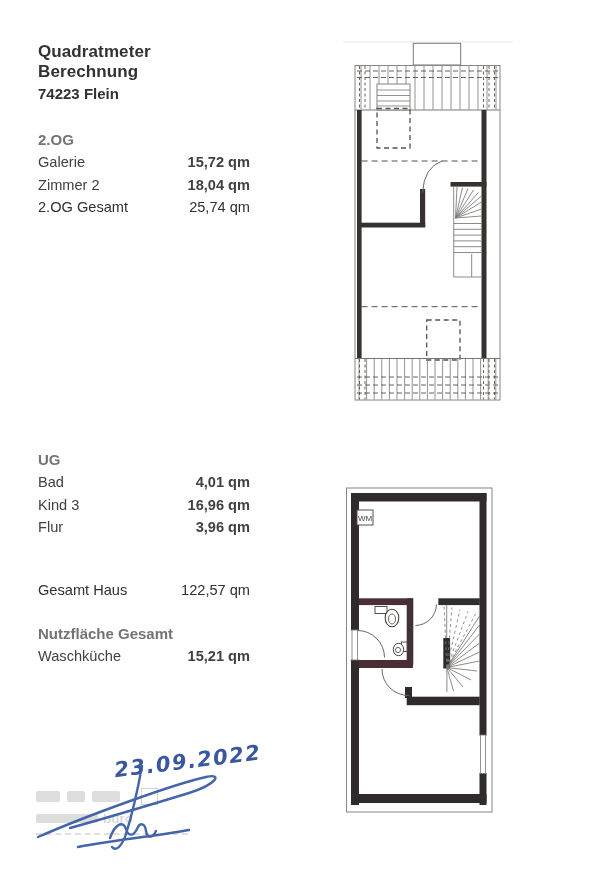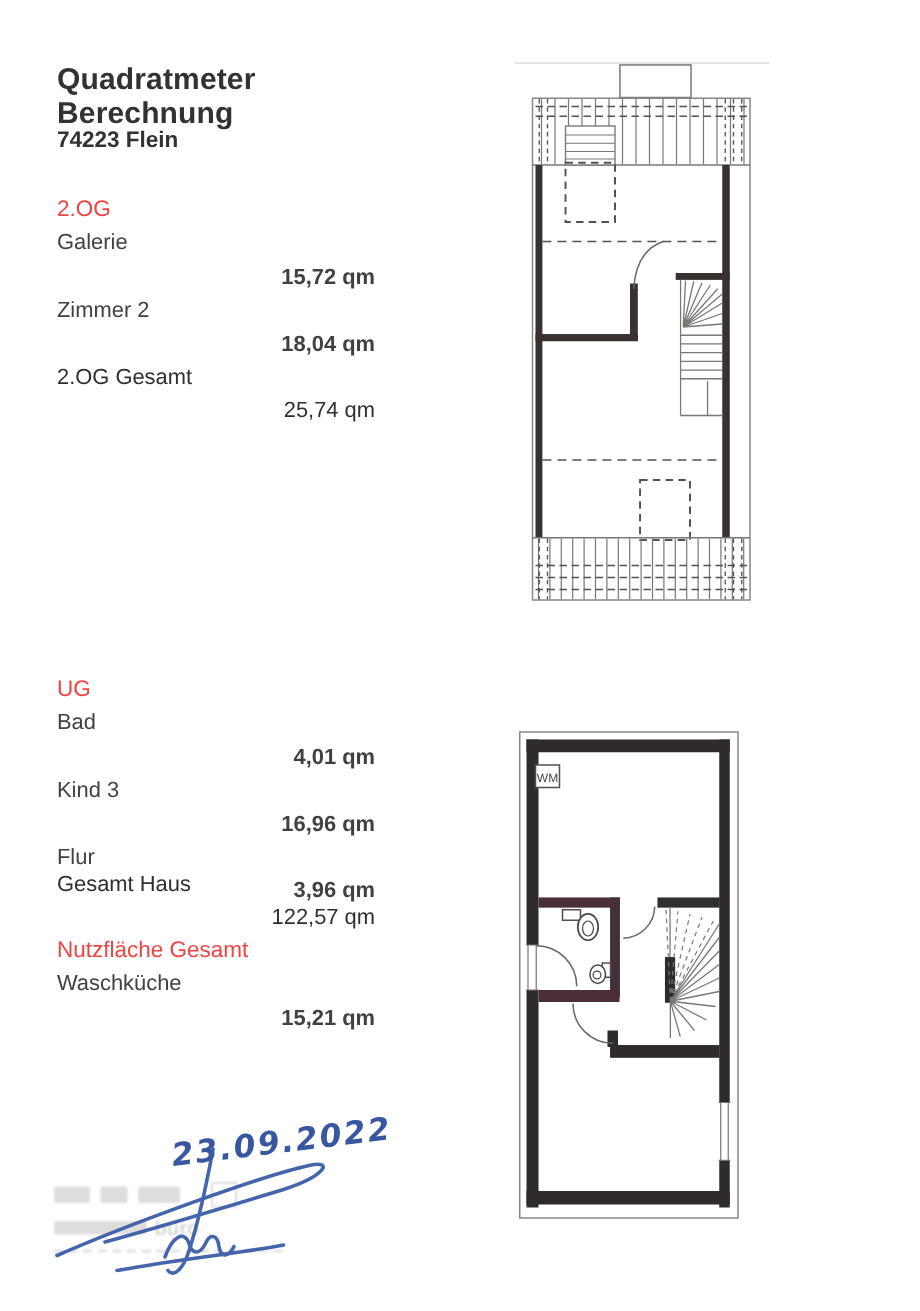--- a/index.html
+++ b/index.html
@@ -1,24 +1,24 @@
 <!DOCTYPE html>
 <html><head>
 <meta charset="utf-8">
 <style>
   html,body{margin:0;padding:0;background:#ffffff;}
   .page{
     position:relative;width:613px;height:874px;background:#ffffff;overflow:hidden;
     font-family:"Liberation Sans",sans-serif;color:#3f3f3f;
   }
   .tblock{position:absolute;left:38px;width:212px;}
-  .doc-title{font-size:20px;font-weight:700;color:#323232;letter-spacing:.1px;}
+  .doc-title{font-size:17px;font-weight:700;color:#323232;letter-spacing:.1px;}
   .doc-sub{font-size:15px;font-weight:700;color:#323232;}
-  .sec-head{font-size:15px;font-weight:400;color:#ef4444;line-height:22.4px;}
-  .row{display:flex;justify-content:space-between;font-size:14.6px;line-height:22.4px;flex-direction:column;}
+  .sec-head{font-size:15px;font-weight:700;color:#737373;line-height:22.4px;}
+  .row{display:flex;justify-content:space-between;font-size:14.6px;line-height:22.4px;}
   .row .lab{color:#414141;}
   .row .val{color:#414141;text-align:right;font-weight:bold;}
   .row.bold .lab,.row.bold .val{font-weight:400;color:#2f2f2f;}
   .plan{position:absolute;}
   .hand-date{
     position:absolute;left:114px;top:751px;width:120px;
     font-family:"DejaVu Sans",sans-serif;font-style:italic;font-weight:600;
     font-size:21px;letter-spacing:1.5px;color:#3956a0;
     transform:rotate(-7deg);white-space:nowrap;
   }

